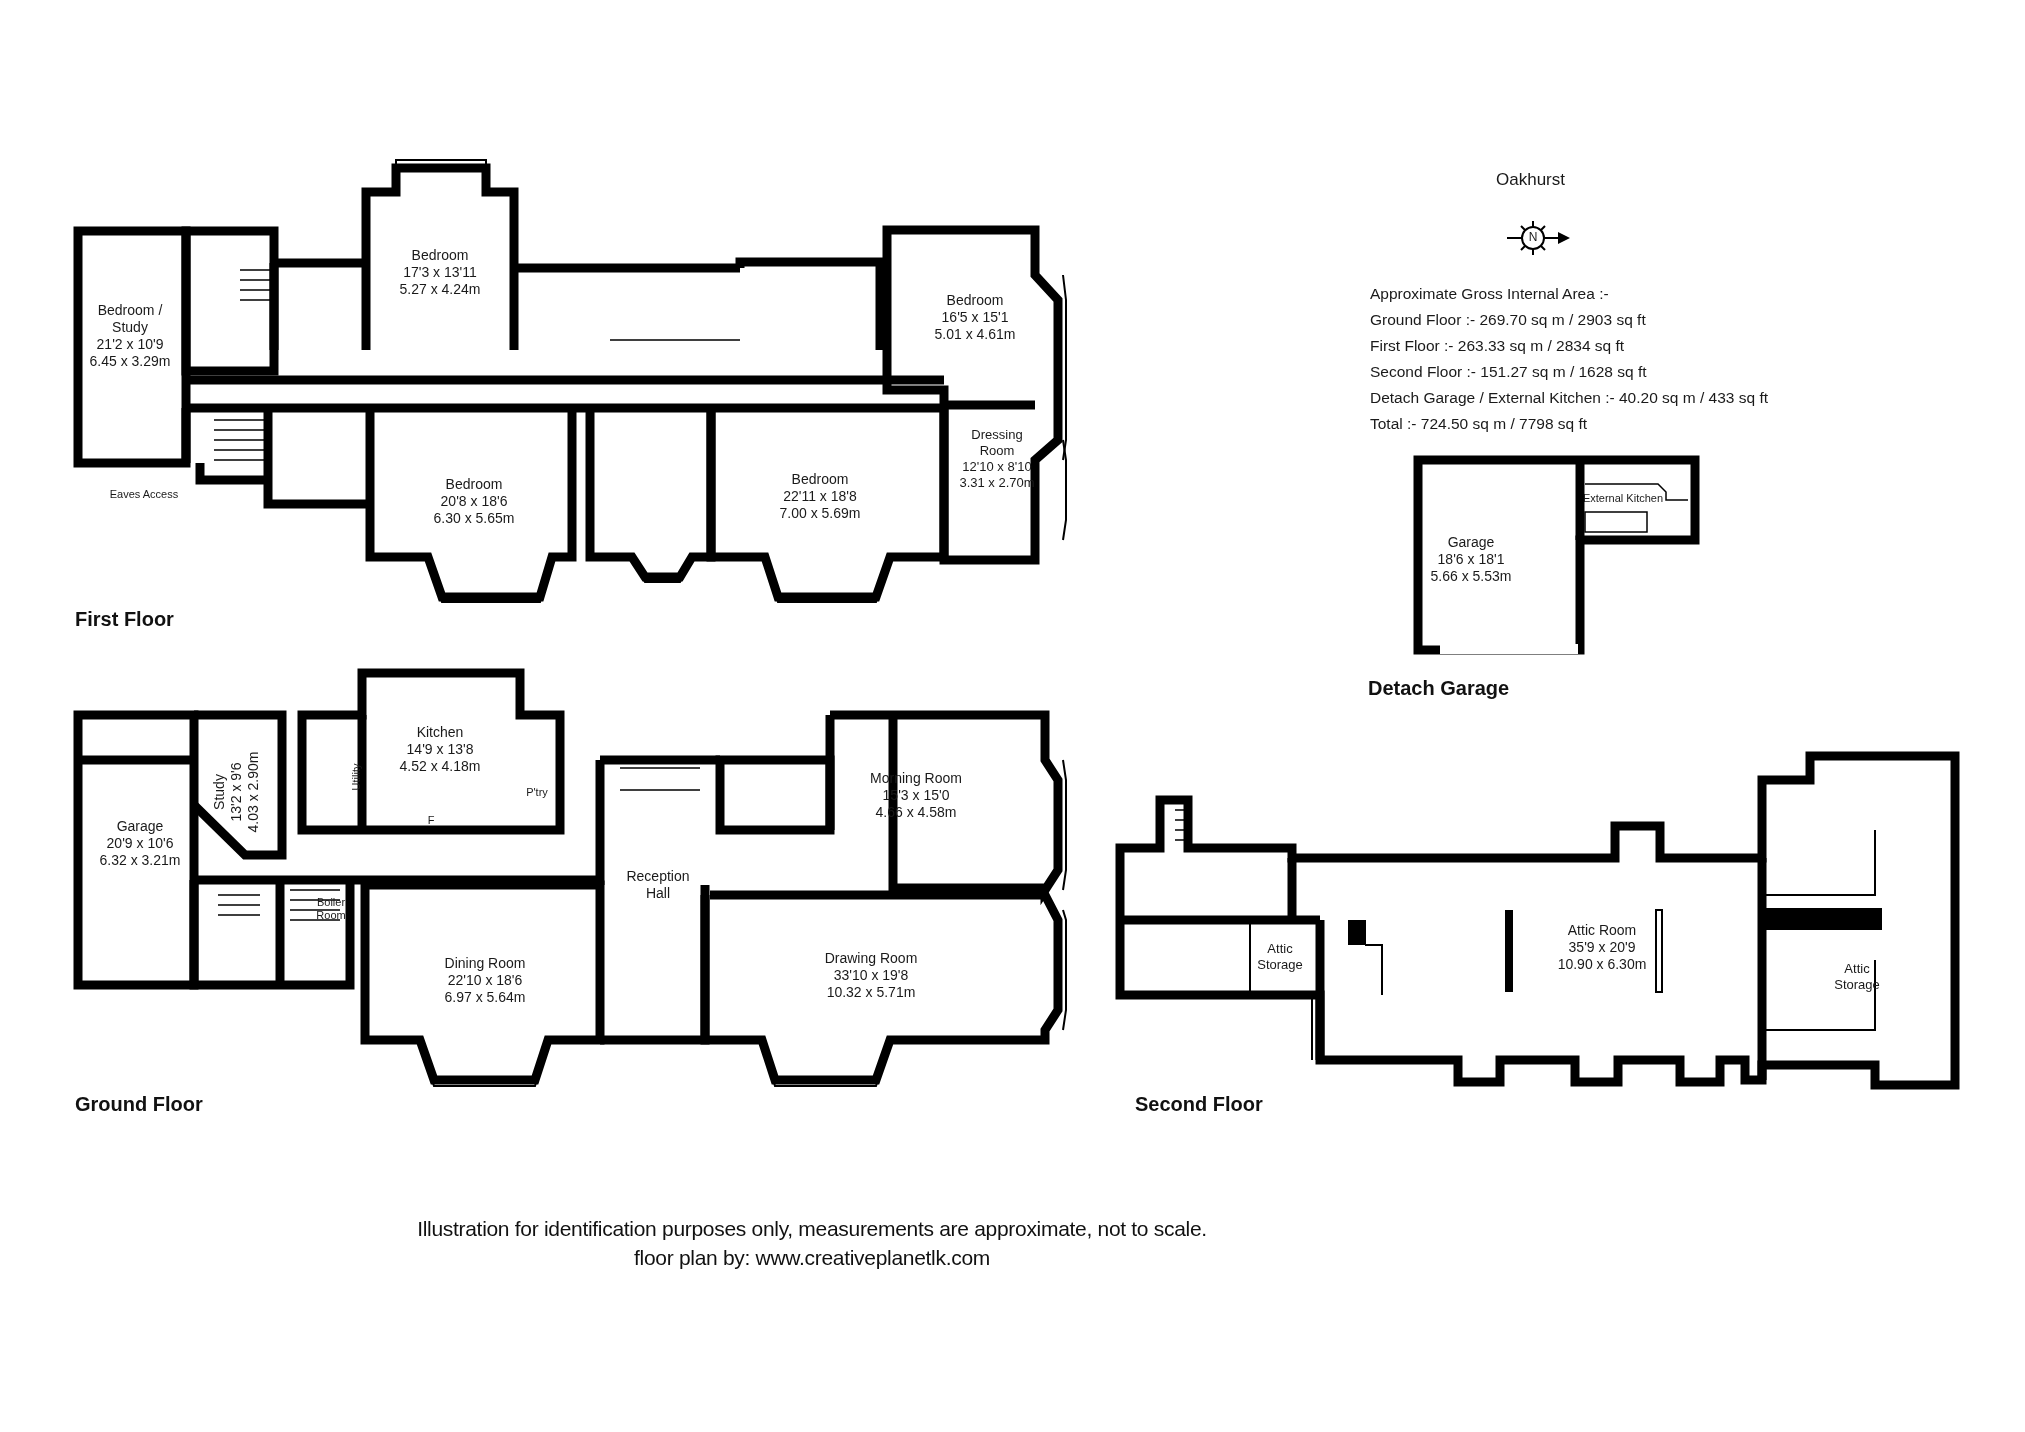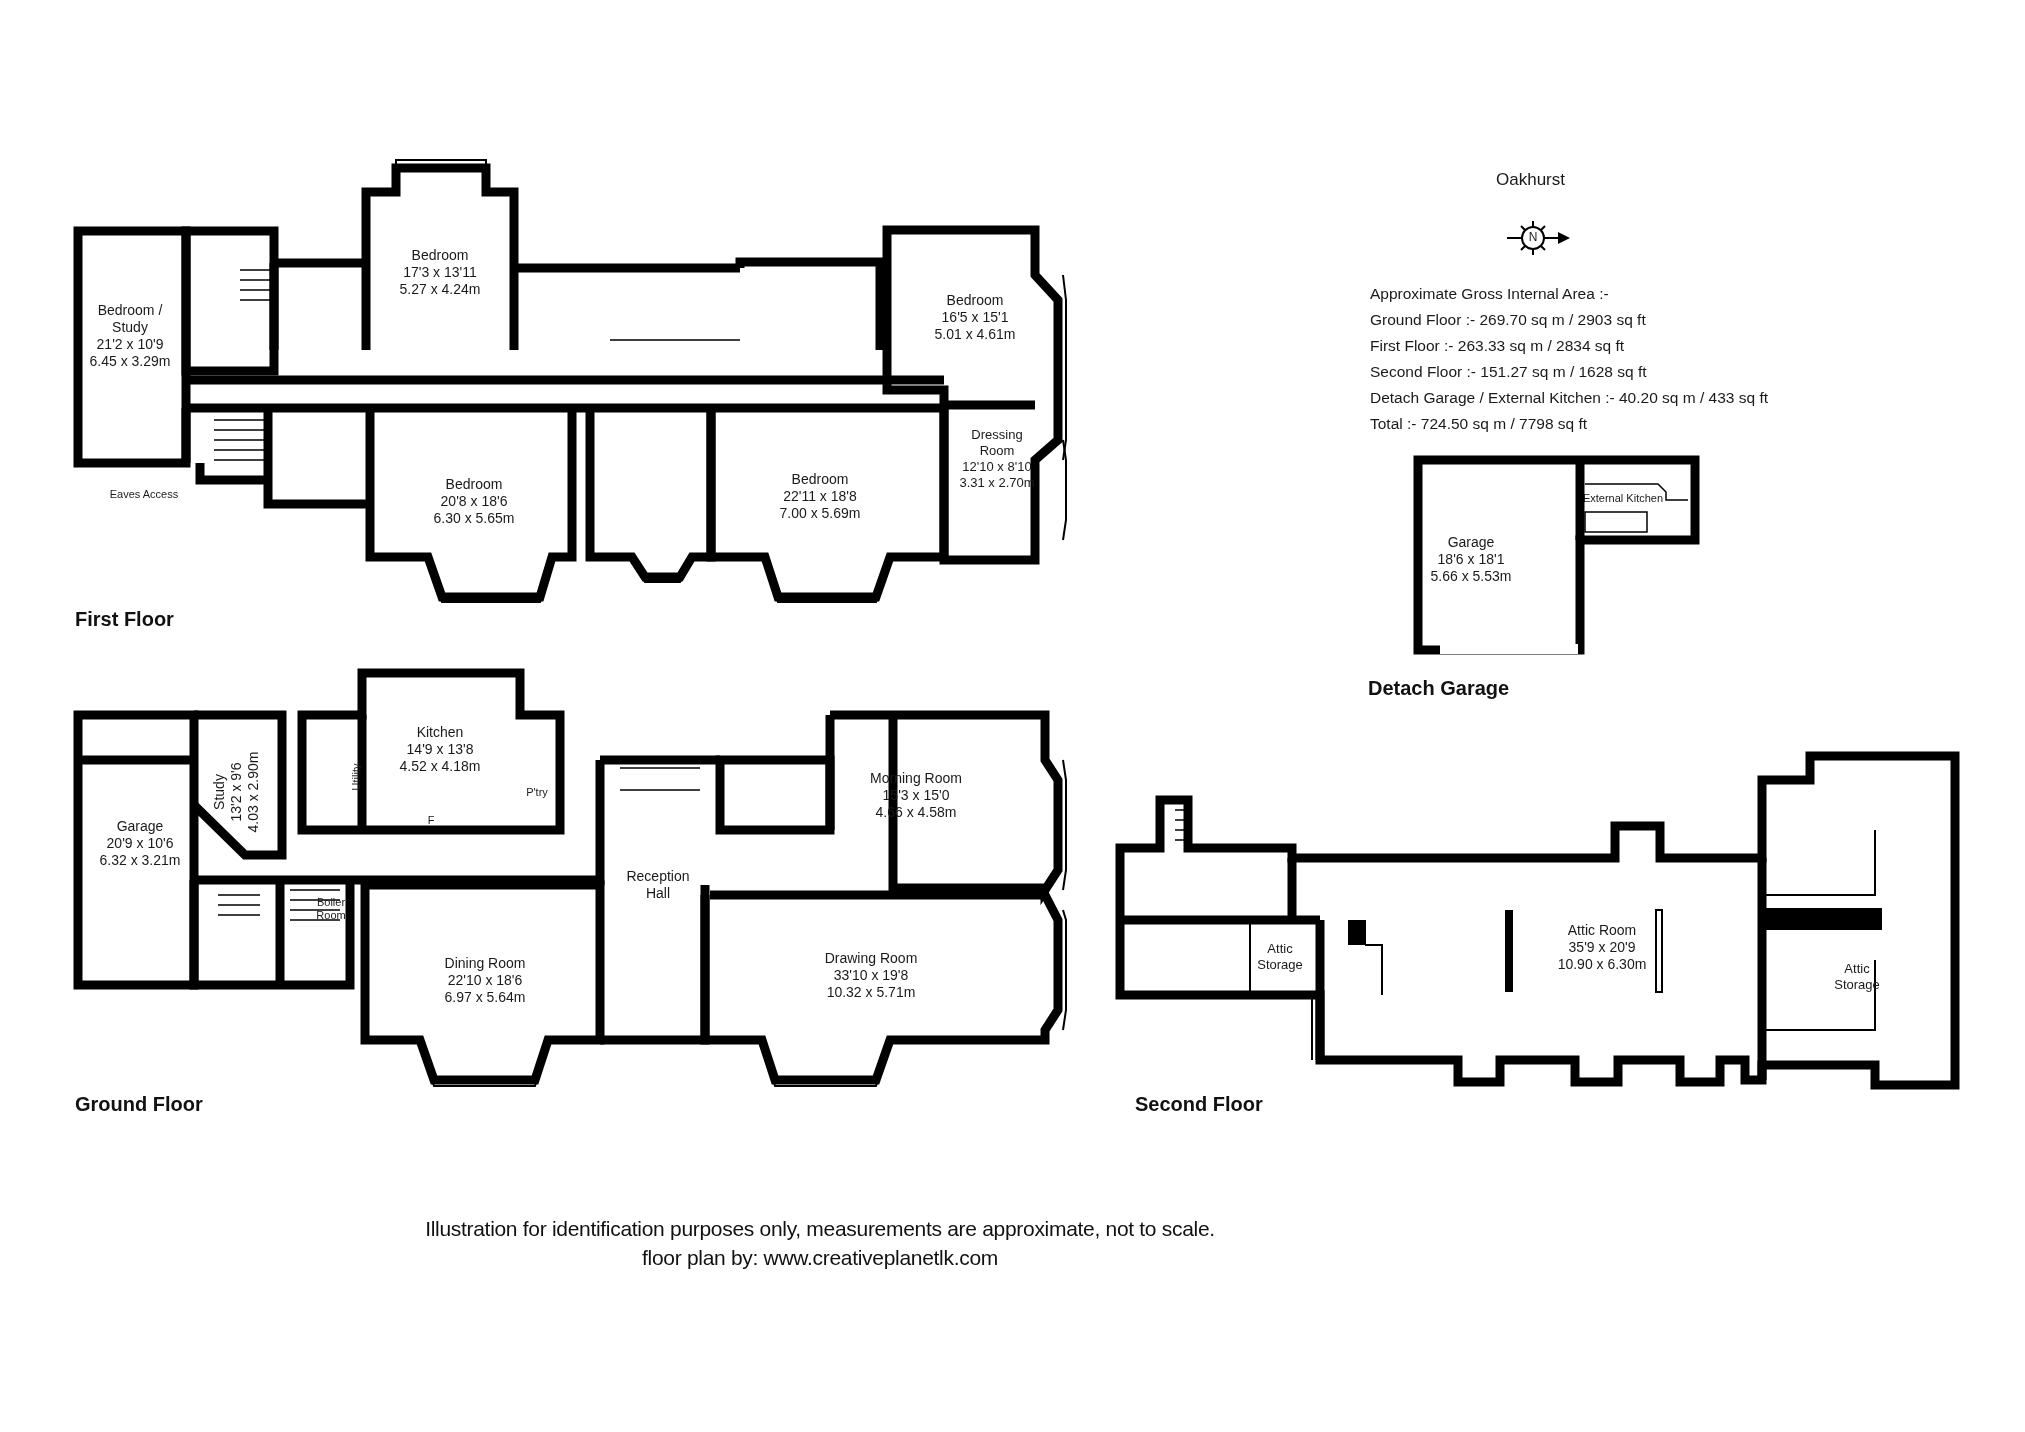--- a/index.html
+++ b/index.html
@@ -3,21 +3,21 @@
 <meta charset="utf-8">
 <style>
   html,body{margin:0;padding:0;background:#ffffff;}
   body{width:2025px;height:1432px;position:relative;overflow:hidden;font-family:"Liberation Sans",sans-serif;color:#1a1a1a;}
   svg.plan{position:absolute;left:0;top:0;}
   .lbl{position:absolute;text-align:center;font-size:14px;line-height:17px;color:#1a1a1a;white-space:nowrap;transform:translateX(-50%);}
   .lbl.small{font-size:11px;line-height:13px;}
   .floor-title{position:absolute;font-weight:bold;font-size:20px;color:#111;}
   .info{position:absolute;font-size:15.5px;line-height:26px;color:#1a1a1a;}
   .title{position:absolute;font-size:17px;color:#1a1a1a;}
-  .footer{position:absolute;left:12px;width:1616px;text-align:center;font-size:21px;line-height:28px;color:#111;letter-spacing:-0.3px;}
+  .footer{position:absolute;left:4px;width:1616px;text-align:center;font-size:21px;line-height:28px;color:#111;letter-spacing:-0.3px;}
   .rot{position:absolute;transform:rotate(-90deg);transform-origin:center;text-align:center;font-size:14px;line-height:17px;white-space:nowrap;}
 </style>
 </head>
 <body>
 
 <svg class="plan" width="2025" height="1432" viewBox="0 0 2025 1432">
   <g fill="none" stroke="#000" stroke-linejoin="miter">
 
     <g stroke-width="9">
 

